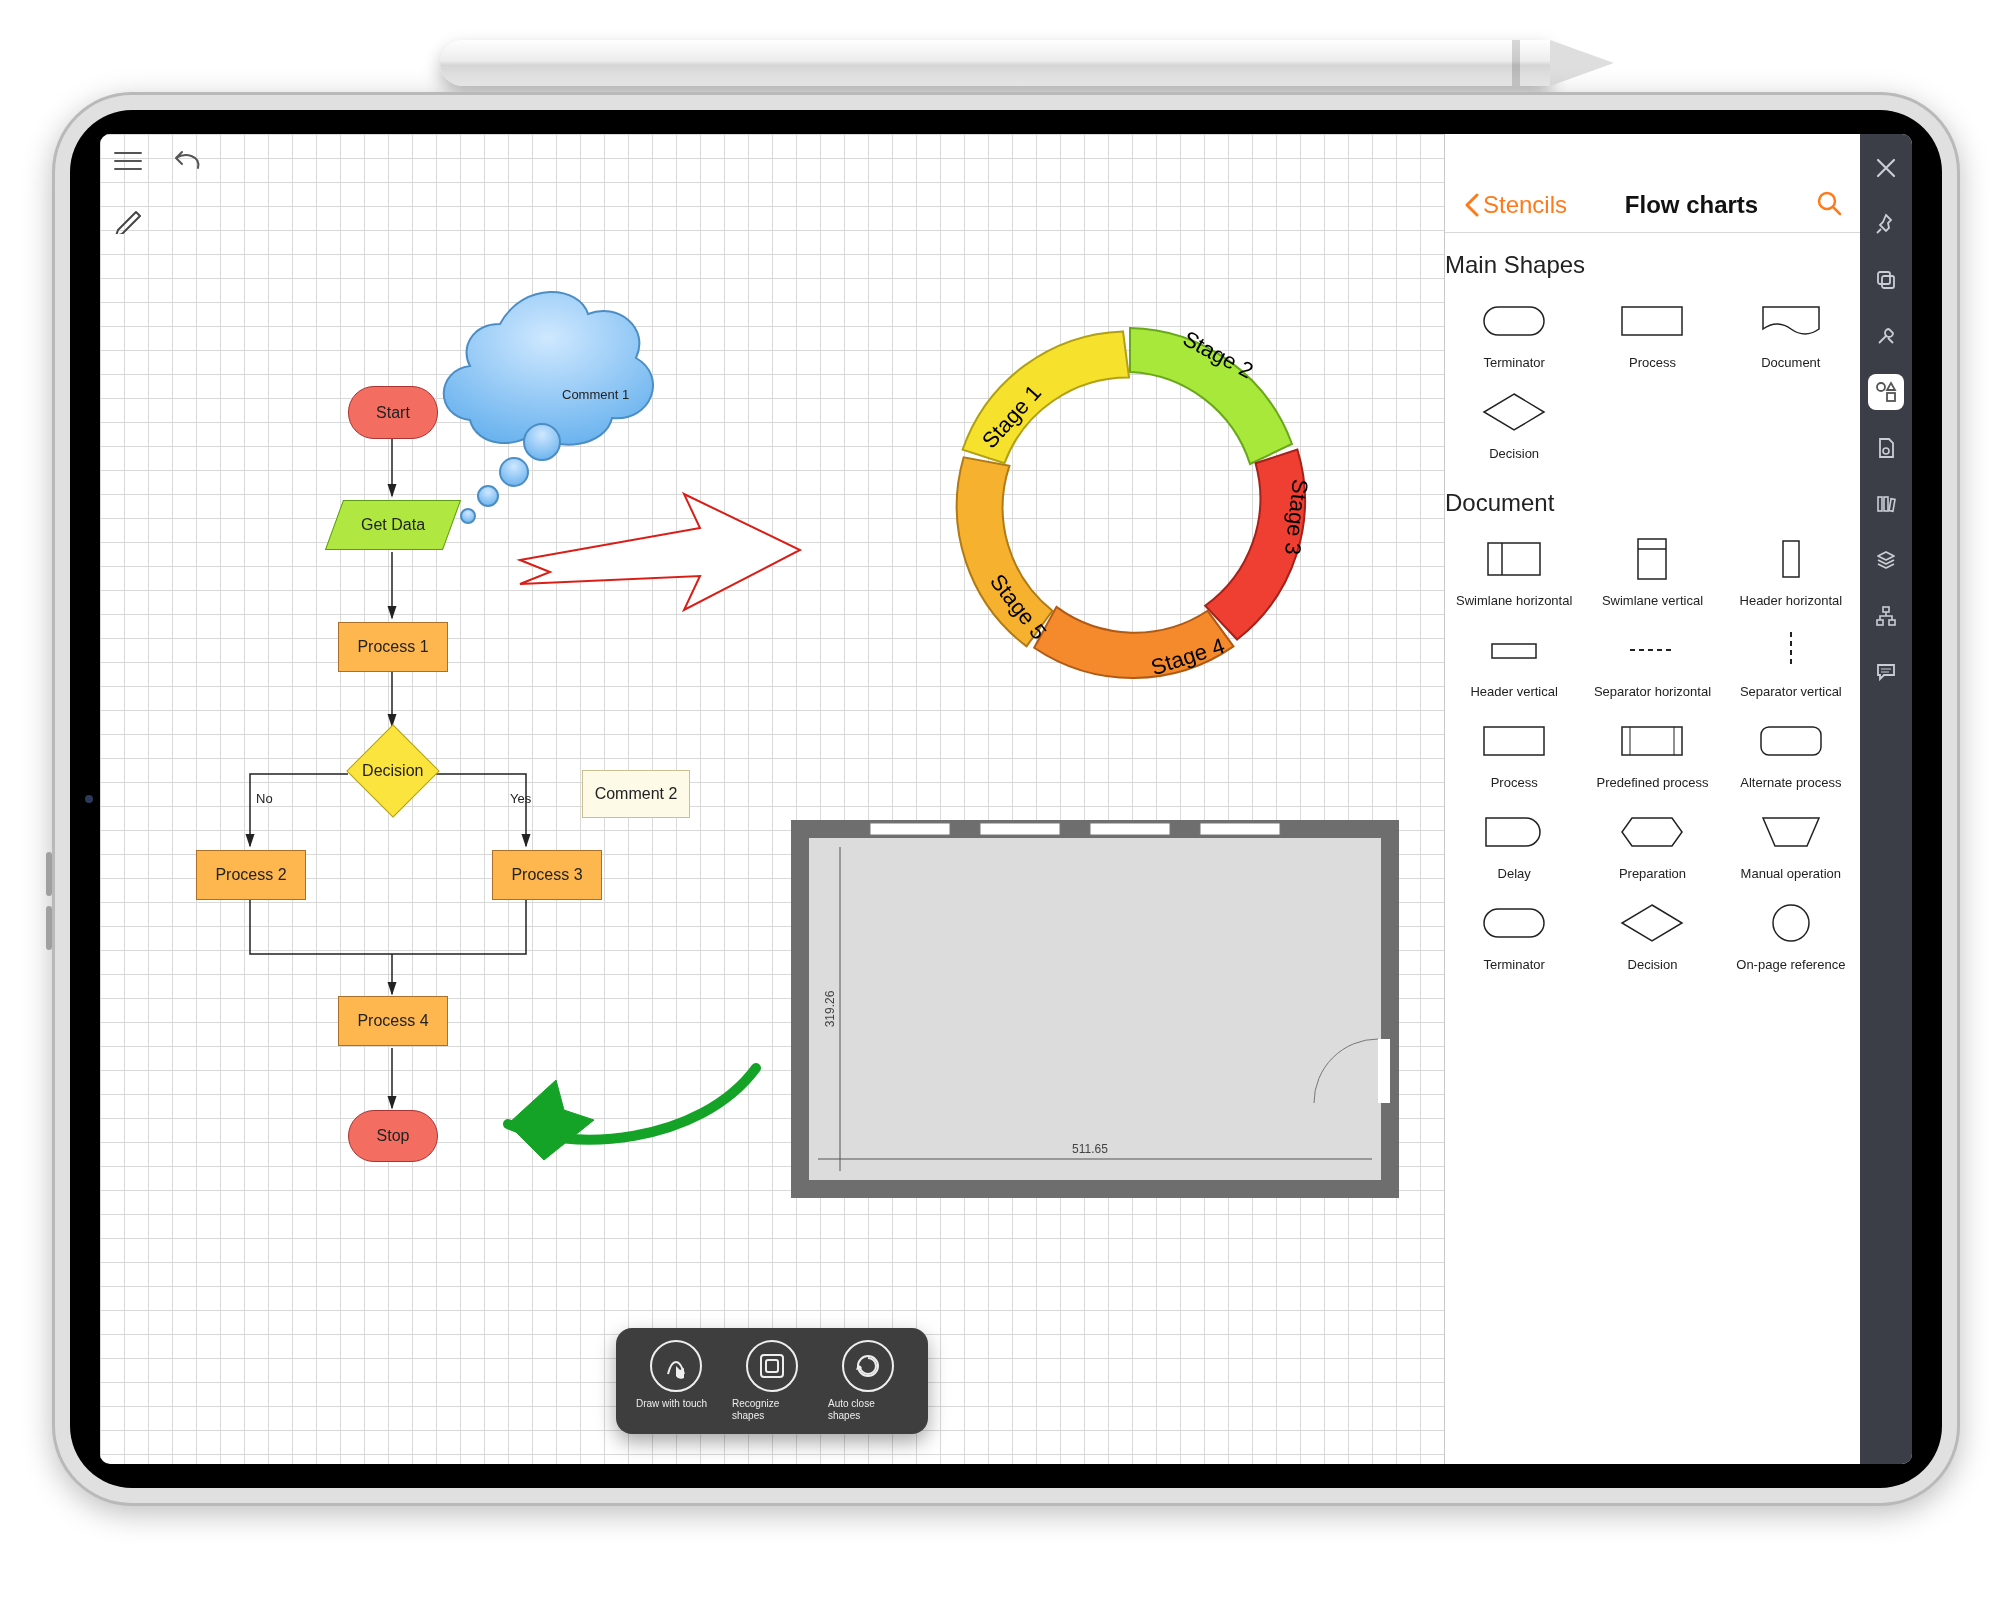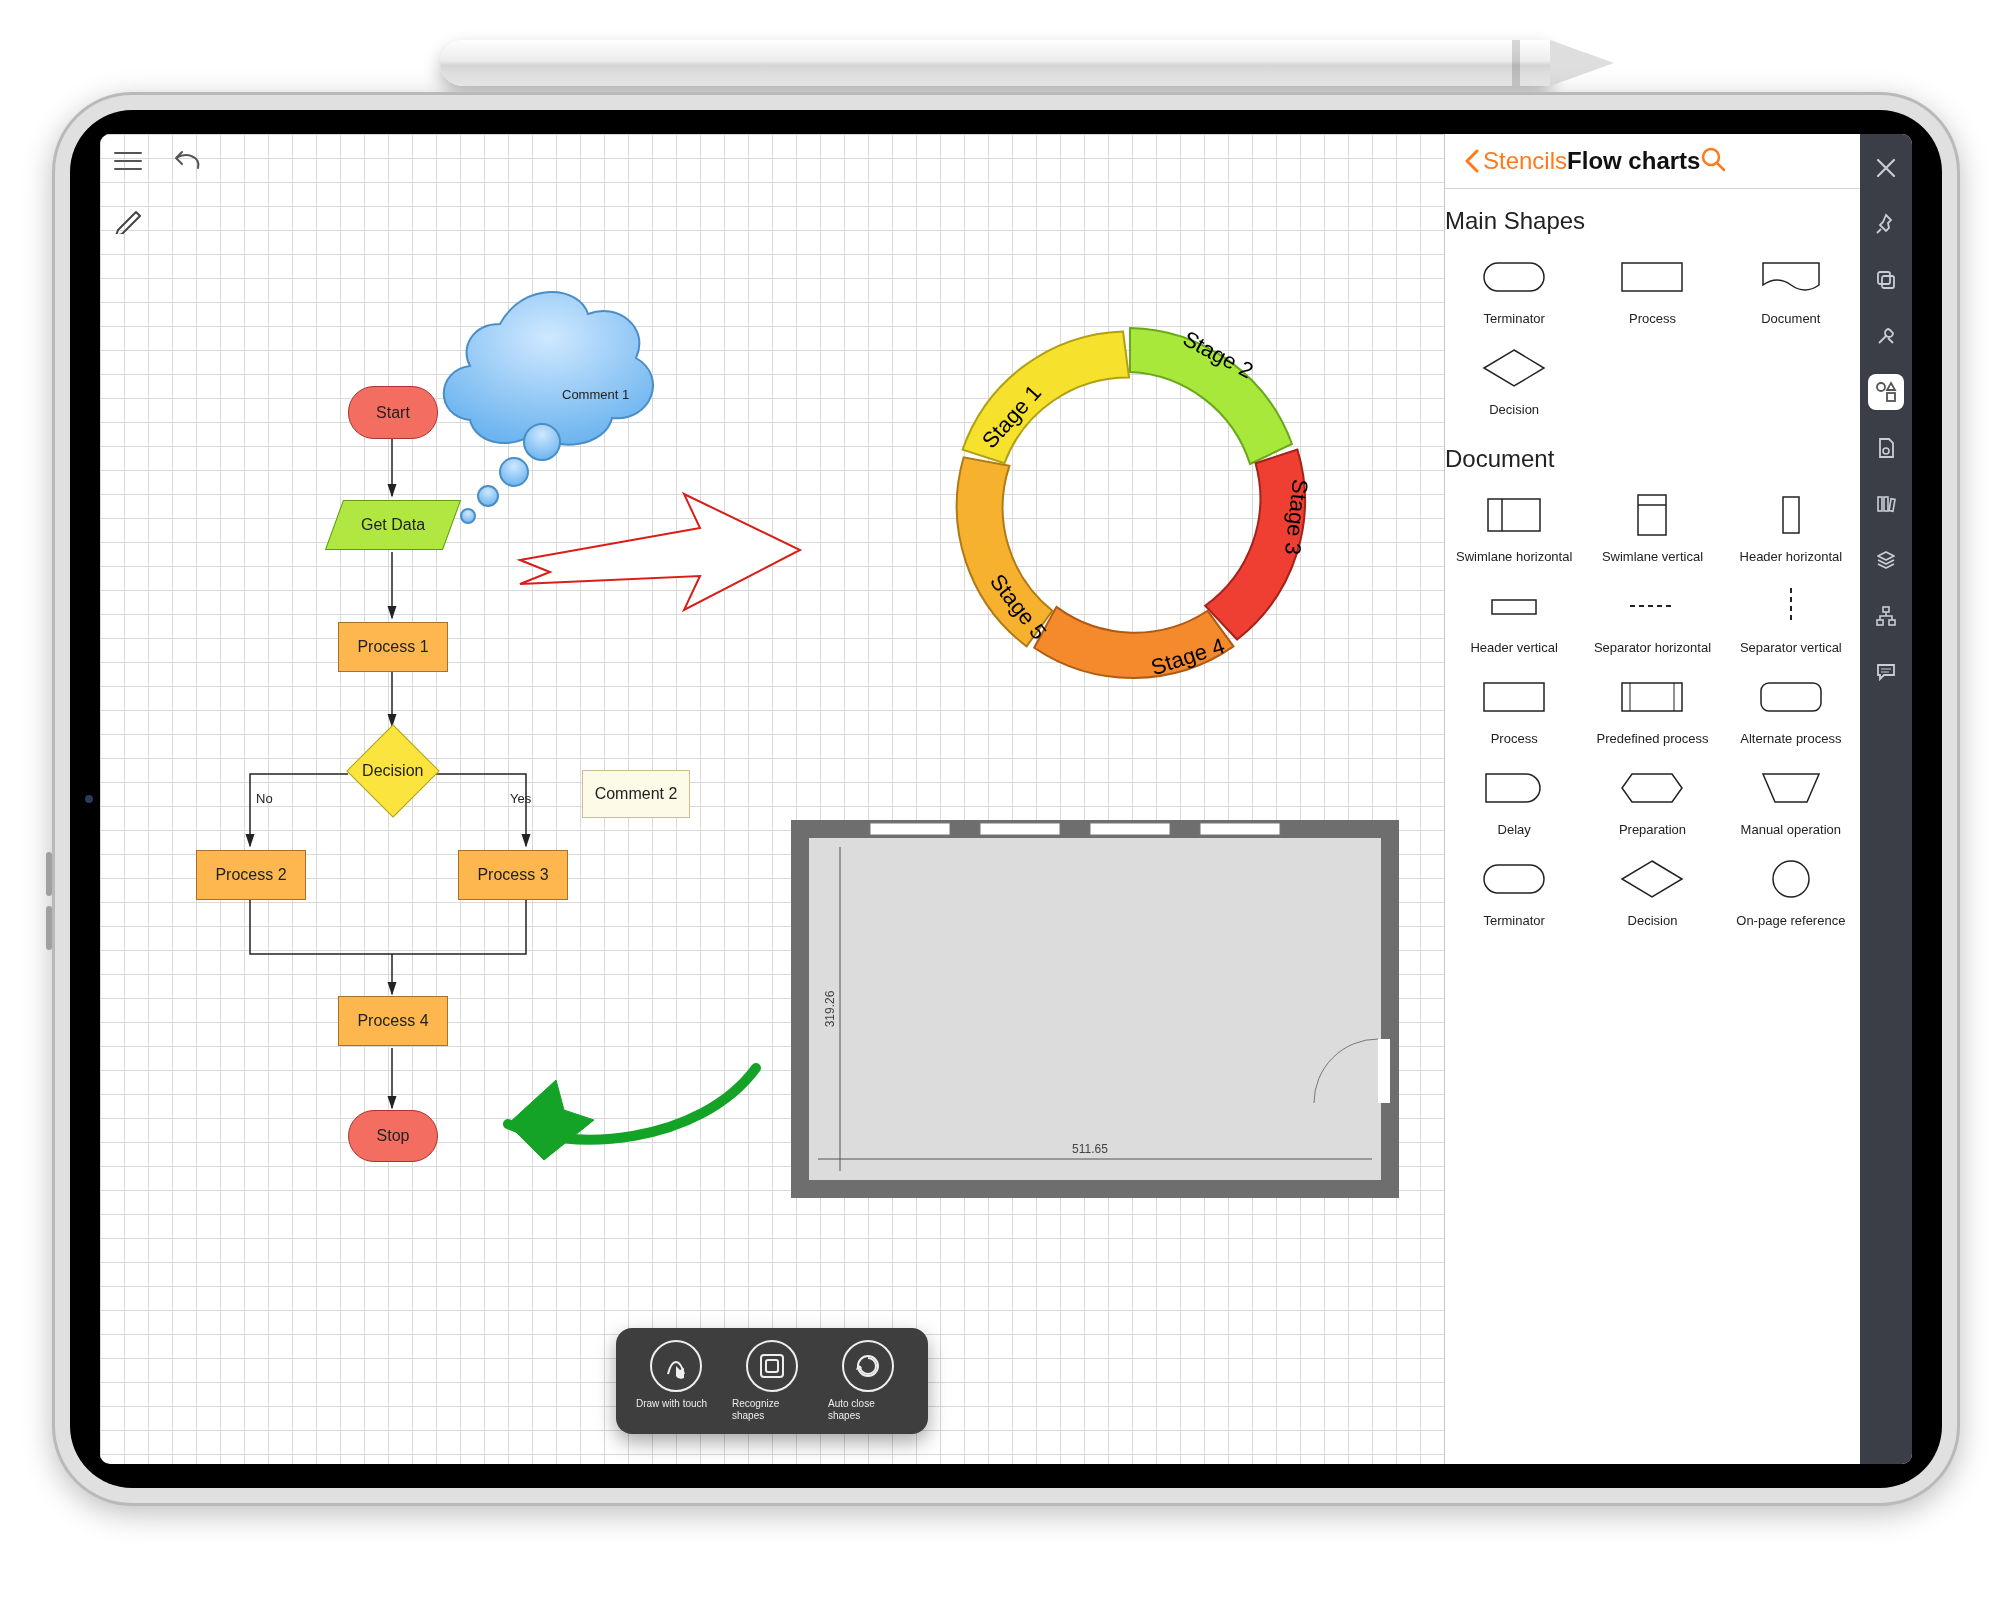--- a/index.html
+++ b/index.html
@@ -105,23 +105,24 @@
   .pencil-tool { position:absolute; left:14px; top:70px; }
   
   .stencil-panel {
     width: 416px;
     background:#fff;
     border-left: 1px solid #c7c7c7;
     display:flex; flex-direction:column;
     overflow-y:auto;
   }
   .stencil-header {
-    display:flex; align-items:center; 
+    display:flex; align-items:center; justify-content:space-between;
     padding: 12px 18px;
     border-bottom: 1px solid #d8d8d8;
+    margin-top: 44px;
   }
   .stencil-back { color:#ff7a1a; font-size:24px; font-weight:500; display:flex; align-items:center; gap:4px;}
   .stencil-title { font-size:24px; font-weight:600; color:#111; }
   .stencil-search { color:#ff7a1a; }
   .stencil-section-title { font-size:24px; text-align:left; padding:18px 0 10px; color:#222; }
   .stencil-grid { display:grid; grid-template-columns: repeat(3,1fr); gap: 10px 12px; padding: 0 6px 10px; }
   .stencil-cell { text-align:center; }
   .stencil-thumb { width:72px; height:48px; margin:8px auto 10px; position:relative; }
   .stencil-label { font-size:13px; color:#222; }
   
@@ -241,21 +242,21 @@
 
         <div class="canvas-node decision" style="left:260px;top:604px;width:66px;height:66px">
             <span>Decision</span>
           </div>
         <span class="tiny-label" style="left:156px;top:624px">No</span>
         <span class="tiny-label" style="left:410px;top:624px">Yes</span>
 
         <div class="canvas-node process-y" style="left:96px;top:716px;width:110px;height:50px">
             <span>Process 2</span>
           </div>
-        <div class="canvas-node process-y" style="left:358px;top:716px;width:110px;height:50px">
+        <div class="canvas-node process-y" style="left:392px;top:716px;width:110px;height:50px">
             <span>Process 3</span>
           </div>
 
         <div class="canvas-node commentbox" style="left:482px;top:636px;width:108px;height:48px">
             <span>Comment 2</span>
           </div>
 
         <div class="canvas-node process-y" style="left:238px;top:862px;width:110px;height:50px">
             <span>Process 4</span>
           </div>

